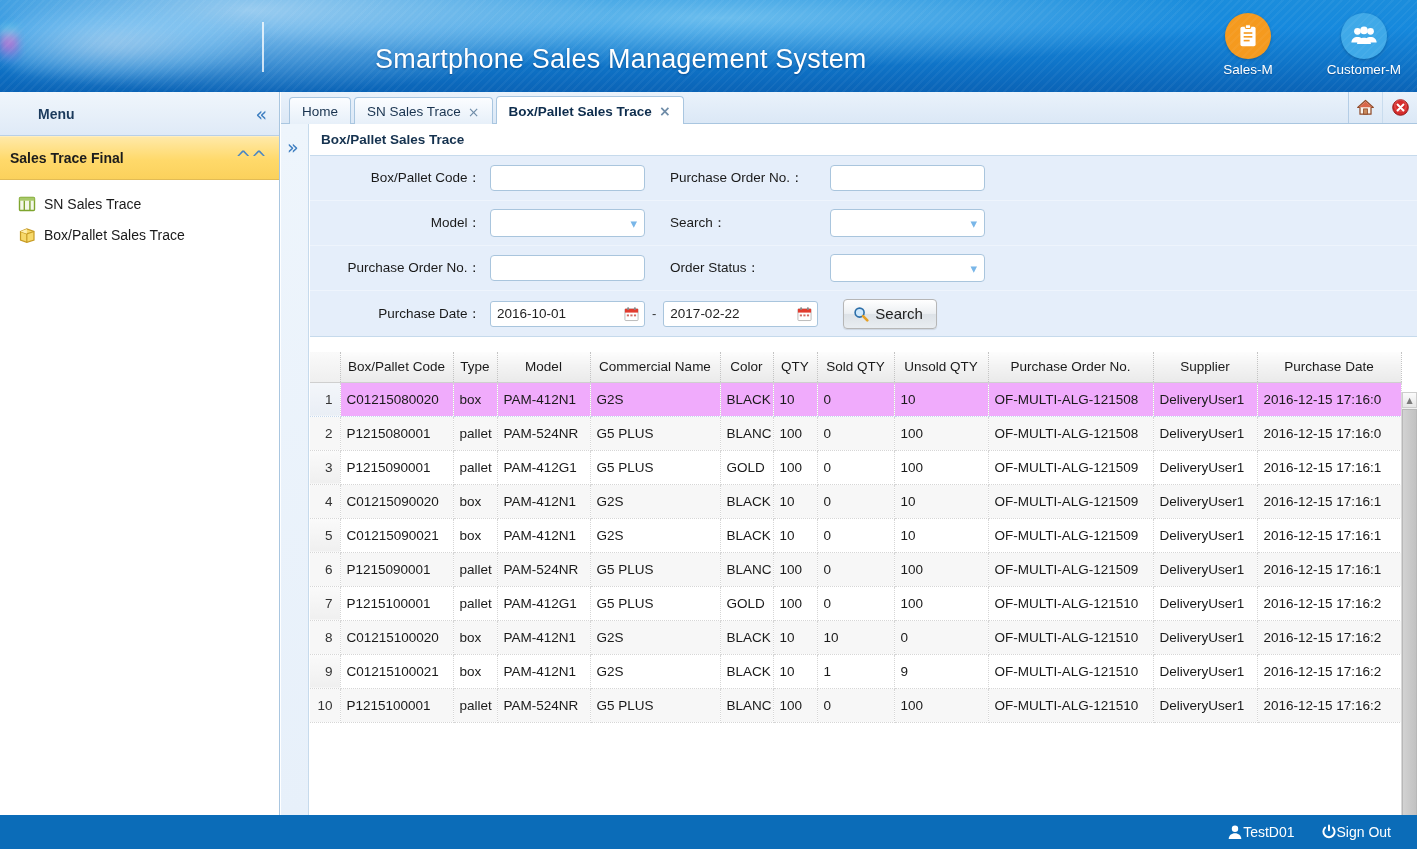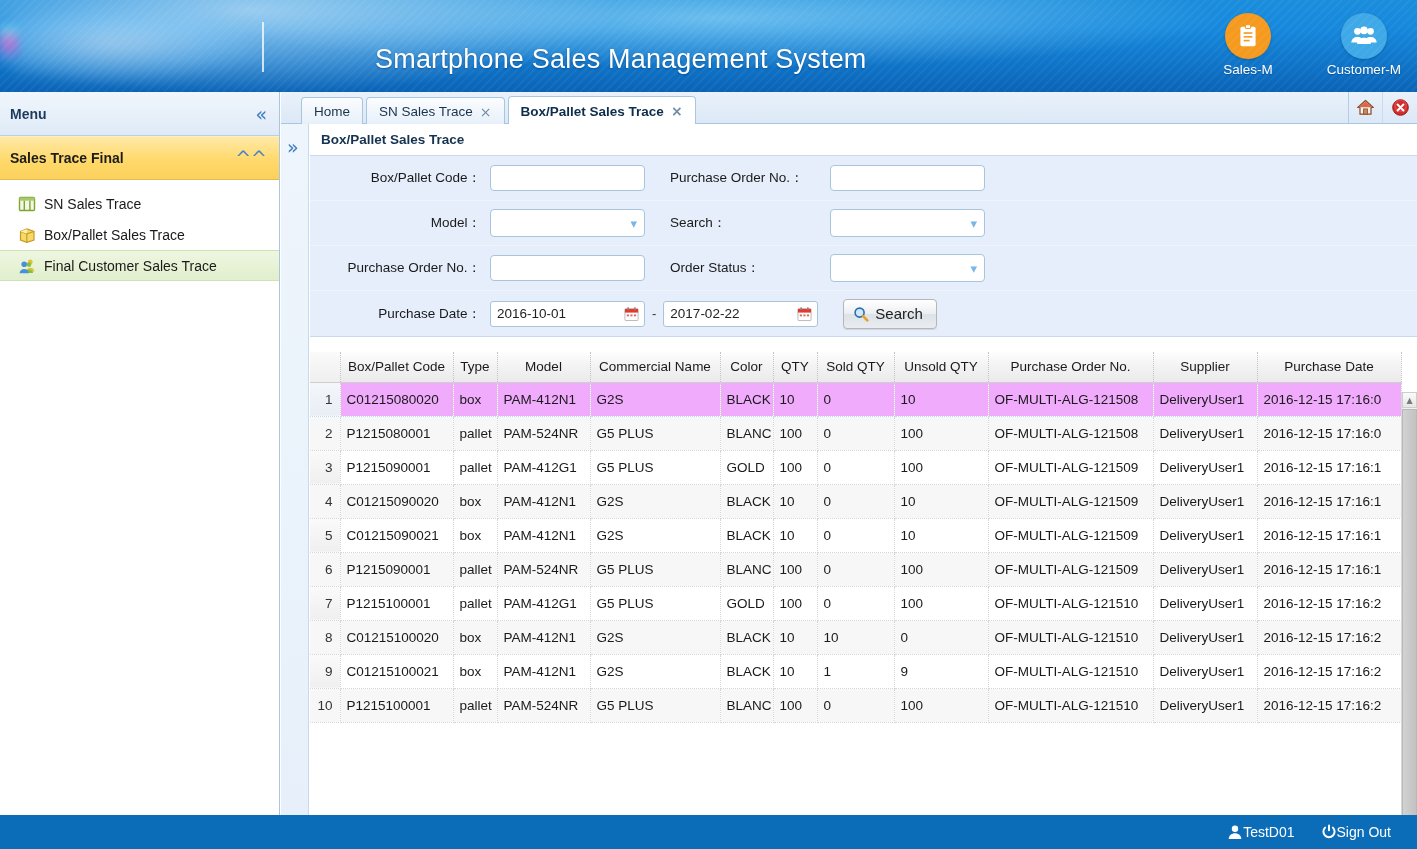--- a/index.html
+++ b/index.html
@@ -86,21 +86,21 @@
     position: absolute; left: 0; top: 92px;
     width: 280px; height: 723px;
     background: #ffffff;
     border-right: 1px solid #a9c6e0;
   }
   .side-menu-bar {
     position: relative;
     height: 44px;
     background: linear-gradient(180deg, #f0f6fc 0%, #dfeaf7 100%);
     border-bottom: 1px solid #b9d0e6;
-    display: flex; align-items: center;
+    display: flex; align-items: center; padding-left: 28px;
   }
   .side-menu-bar .t {
     font-size: 14px; font-weight: bold; color: #1b3a5c; margin-left: 10px;
   }
   .chev {
     position: absolute; right: 12px; top: 50%; transform: translateY(-50%);
     color: #3f7fc1; font-size: 19px; line-height: 1; cursor: pointer;
     font-family: "DejaVu Sans", sans-serif;
   }
   .grp-head {
@@ -134,21 +134,21 @@
   }
   .grp-foot .t { font-size: 14px; font-weight: bold; color: #1c1c1c; margin-left: 10px; }
 
   
   .tabstrip {
     position: absolute; left: 281px; top: 92px;
     width: 1136px; height: 32px;
     background: linear-gradient(180deg, #eaf2fb 0%, #dbe8f6 100%);
     border-bottom: 1px solid #a9c6e0;
   }
-  .tabs { position: absolute; left: 20px; top: 4px; display: flex; align-items: flex-end; }
+  .tabs { position: absolute; left: 8px; top: 4px; display: flex; align-items: flex-end; }
   .tab {
     height: 28px; padding: 0 12px;
     display: flex; align-items: center; gap: 7px;
     border: 1px solid #a9c6e0; border-bottom: none;
     border-radius: 4px 4px 0 0;
     background: linear-gradient(180deg, #fbfdff 0%, #e6eff9 100%);
     font-size: 13.5px; color: #19334f; cursor: pointer;
     margin-right: 3px; white-space: nowrap;
   }
   .tab.active {
@@ -378,33 +378,20 @@
           <svg width="18" height="18" viewBox="0 0 18 18">
             <path d="M2.5 5.5 L8.8 3 L16 5.5 L16 14 L8.8 16.3 L2.5 14 Z" fill="#f7d96a" stroke="#c79b23" stroke-width="1.2"></path>
             <path d="M2.5 5.5 L8.8 7.8 L16 5.5" fill="none" stroke="#c79b23" stroke-width="1.2"></path>
             <path d="M8.8 7.8 L8.8 16.3" fill="none" stroke="#c79b23" stroke-width="1.2"></path>
             <path d="M2.5 5.5 L8.8 3 L8.8 7.8 Z" fill="#ffefae"></path>
           </svg>
         </span>
         <span class="lbl">Box/Pallet Sales Trace</span>
       </div>
 
-      <div class="side-item sel">
-        <span class="ico">
-          <svg width="18" height="18" viewBox="0 0 18 18">
-            <circle cx="12.3" cy="5" r="2.4" fill="#e2c23a"></circle>
-            <path d="M8.2 14.5c0-2.4 1.9-3.8 4.1-3.8s4.1 1.4 4.1 3.8z" fill="#e2c23a"></path>
-            <circle cx="11" cy="7.6" r="2.3" fill="#86bf3c"></circle>
-            <path d="M7 16c0-2.3 1.8-3.6 4-3.6s4 1.3 4 3.6z" fill="#86bf3c"></path>
-            <circle cx="6.2" cy="7.2" r="2.8" fill="#4a90d9"></circle>
-            <path d="M1.6 16.2c0-2.7 2.1-4.3 4.6-4.3s4.6 1.6 4.6 4.3z" fill="#4a90d9"></path>
-          </svg>
-        </span>
-        <span class="lbl">Final Customer Sales Trace</span>
-      </div>
     </div>
 
   </div>
 
   <div class="tabstrip">
     <div class="tabs">
       <div class="tab">
         <span>Home</span>
       </div>
       <div class="tab">

